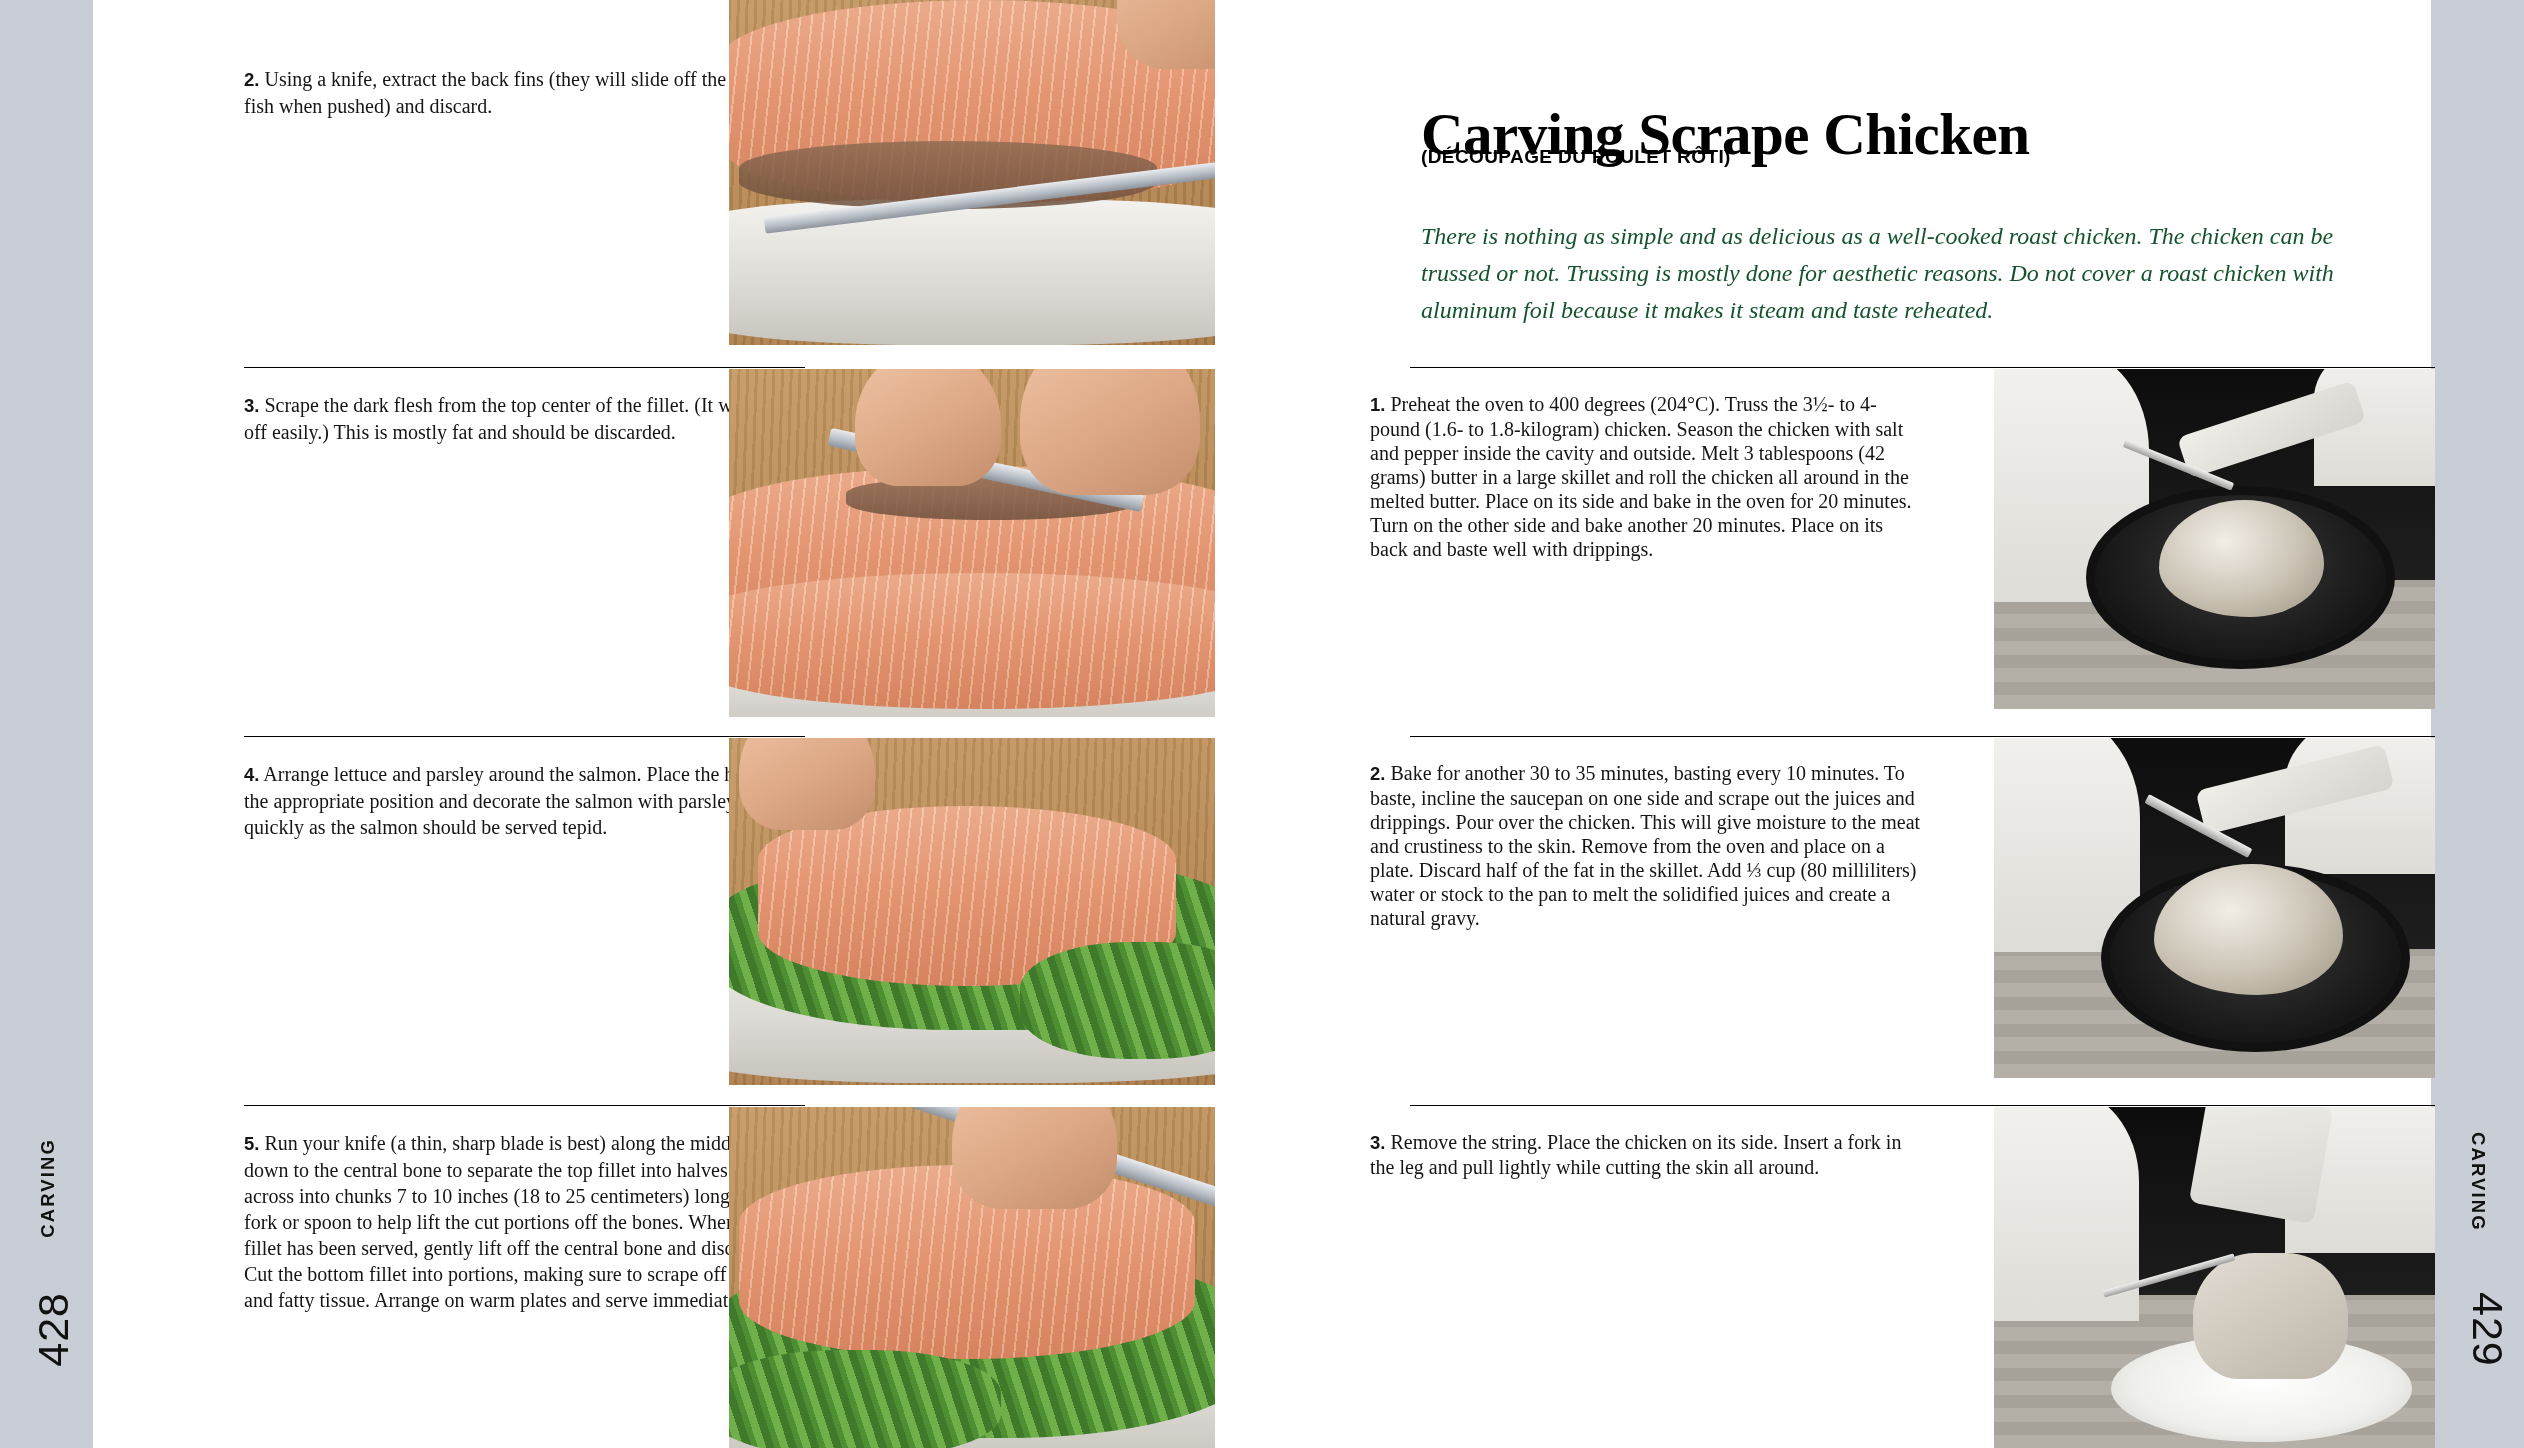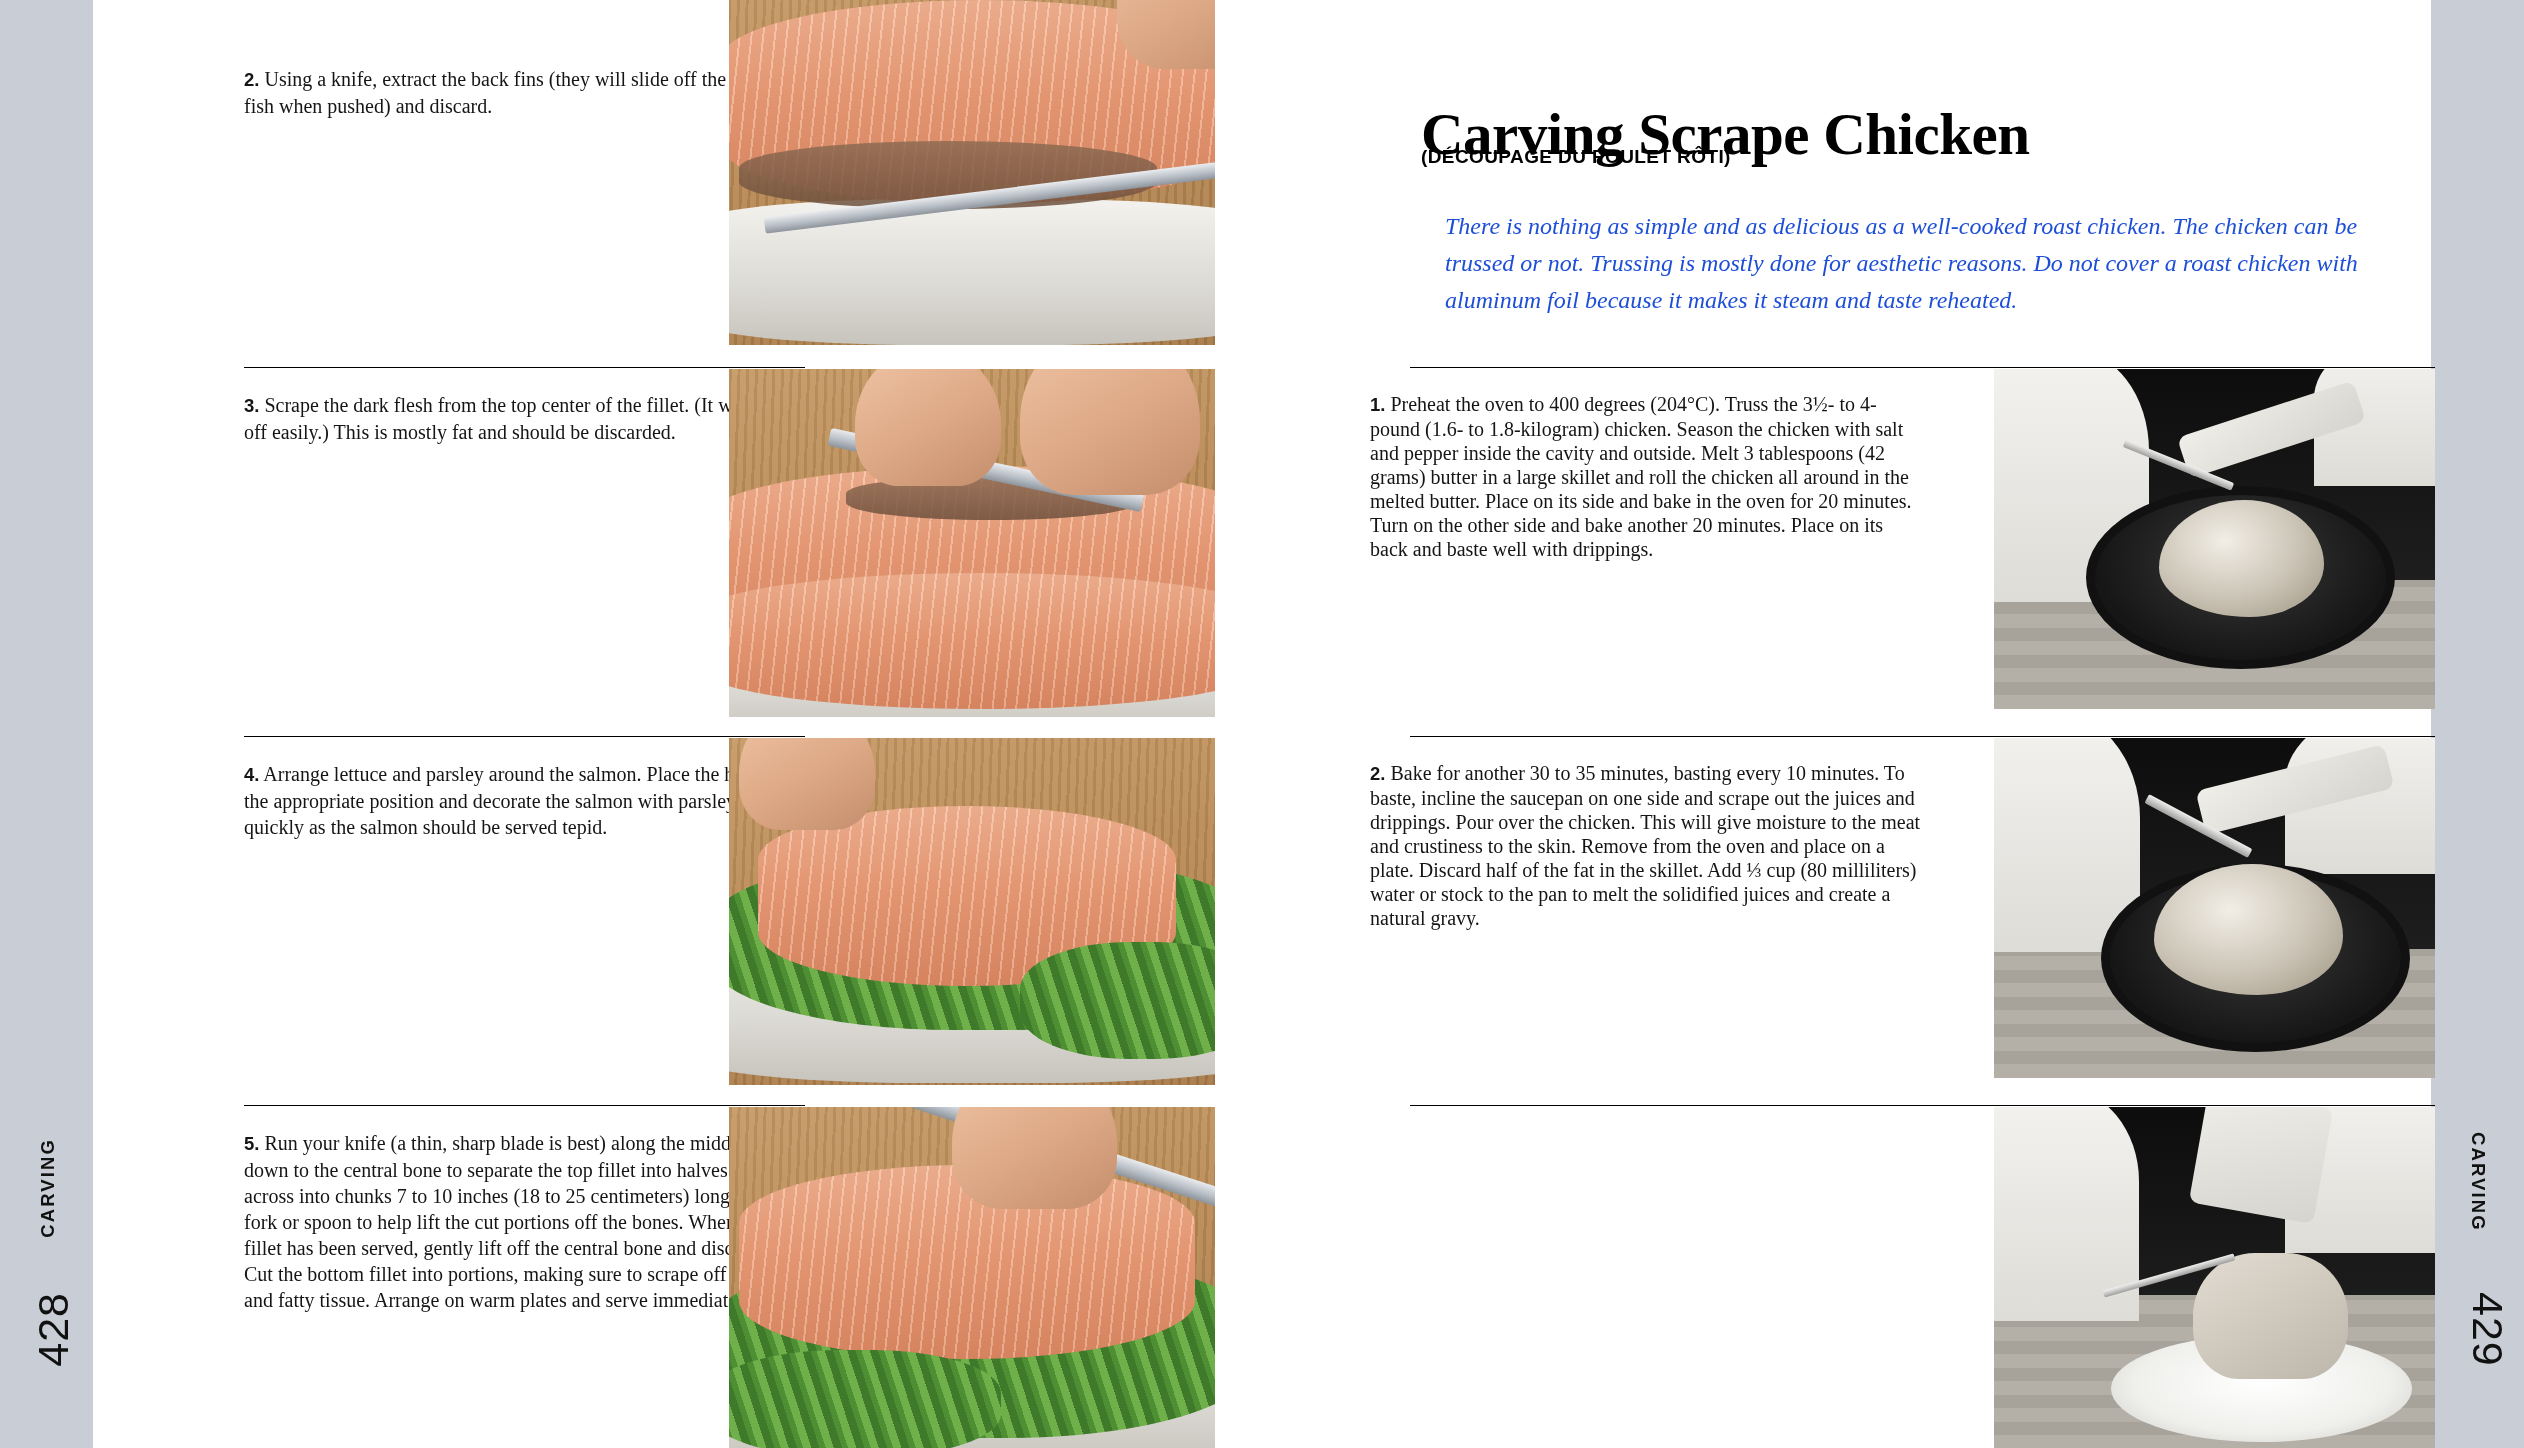--- a/index.html
+++ b/index.html
@@ -195,27 +195,26 @@
     top: 146px;
     font-family: "Liberation Sans", sans-serif;
     font-weight: bold;
     font-size: 19px;
     letter-spacing: 0.4px;
     color: #000;
   }
   .r-intro {
     position: absolute;
     left: 1421px;
-    top: 184px;
+    top: 194px;
     width: 976px;
     font-style: italic;
     font-size: 24px;
     line-height: 37px;
-    color: #1d4ed8;
-    margin-left: 24px;
+    color: #14532d;
   }
   .r-rule {
     position: absolute;
     left: 1410px;
     width: 1025px;
     height: 1px;
     background: #000;
   }
   .r-text {
     position: absolute;
@@ -315,20 +314,21 @@
     <div class="layer counter"></div>
     <div class="layer chef" style="left:-58px; top:-29px; width:204px; height:243px; border-radius:0 45% 0 0;"></div>
     <div class="layer chef" style="left:291px; top:-29px; width:223px; height:165px; border-radius:45% 0 0 0;"></div>
     <div class="layer skillet" style="left:107px; top:126px; width:291px; height:170px;"></div>
     <div class="layer chicken" style="left:160px; top:126px; width:189px; height:131px;"></div>
     <div class="layer arm" style="left:204px; top:29px; width:194px; height:45px; transform:rotate(-14deg);"></div>
     <div class="layer fork" style="left:146px; top:83px; width:117px; height:9.7px; transform:rotate(28deg);"></div>
   </div>
 
   <div class="r-rule" style="top:1105px;"></div>
+  <div class="r-text" style="top:1130px;"><span class="step-num">3.</span><span> Remove the string. Place the chicken on its side. Insert a fork in the leg and pull lightly while cutting the skin all around.</span></div>
   <div class="photo bw" style="left:1994px; top:1107px; width:441px; height:342px;">
     <div class="layer bg-dark"></div>
     <div class="layer counter" style="height:45%;"></div>
     <div class="layer chef" style="left:-49px; top:-19.4px; width:194px; height:233px; border-radius:0 40% 0 0;"></div>
     <div class="layer chef" style="left:291px; top:-29px; width:223px; height:175px; border-radius:45% 0 0 0;"></div>
     <div class="layer plate" style="left:117px; top:228px; width:301px; height:107px;"></div>
     <div class="layer skin" style="left:199px; top:146px; width:155px; height:126px;"></div>
     <div class="layer arm" style="left:204px; top:-9.7px; width:126px; height:117px; transform:rotate(10deg);"></div>
     <div class="layer fork" style="left:107px; top:165px; width:136px; height:6.8px; transform:rotate(-16deg);"></div>
   </div>

